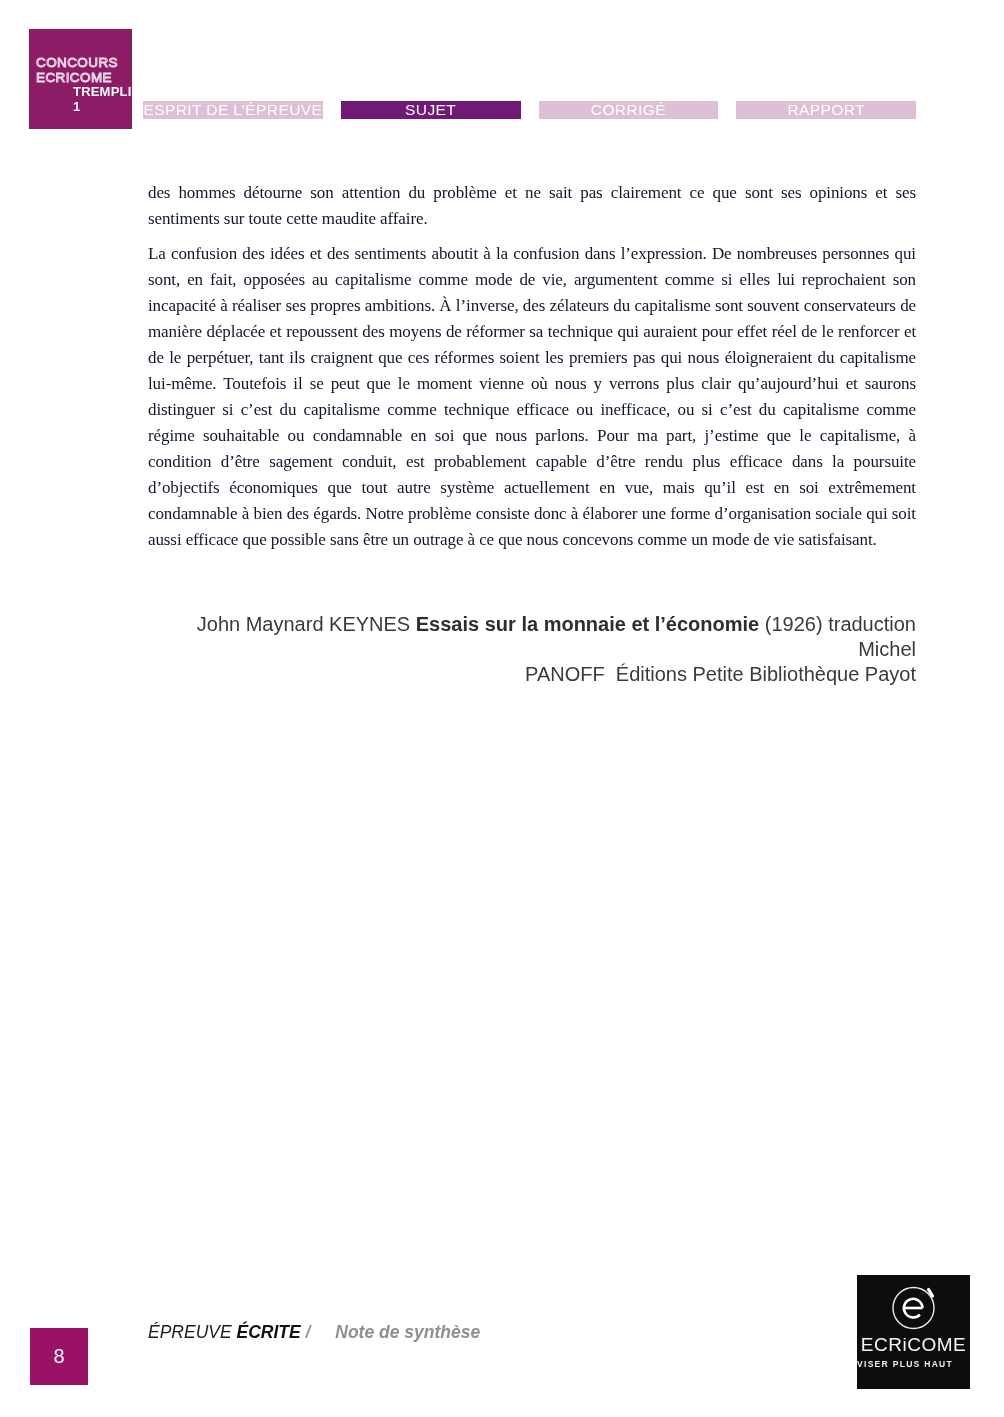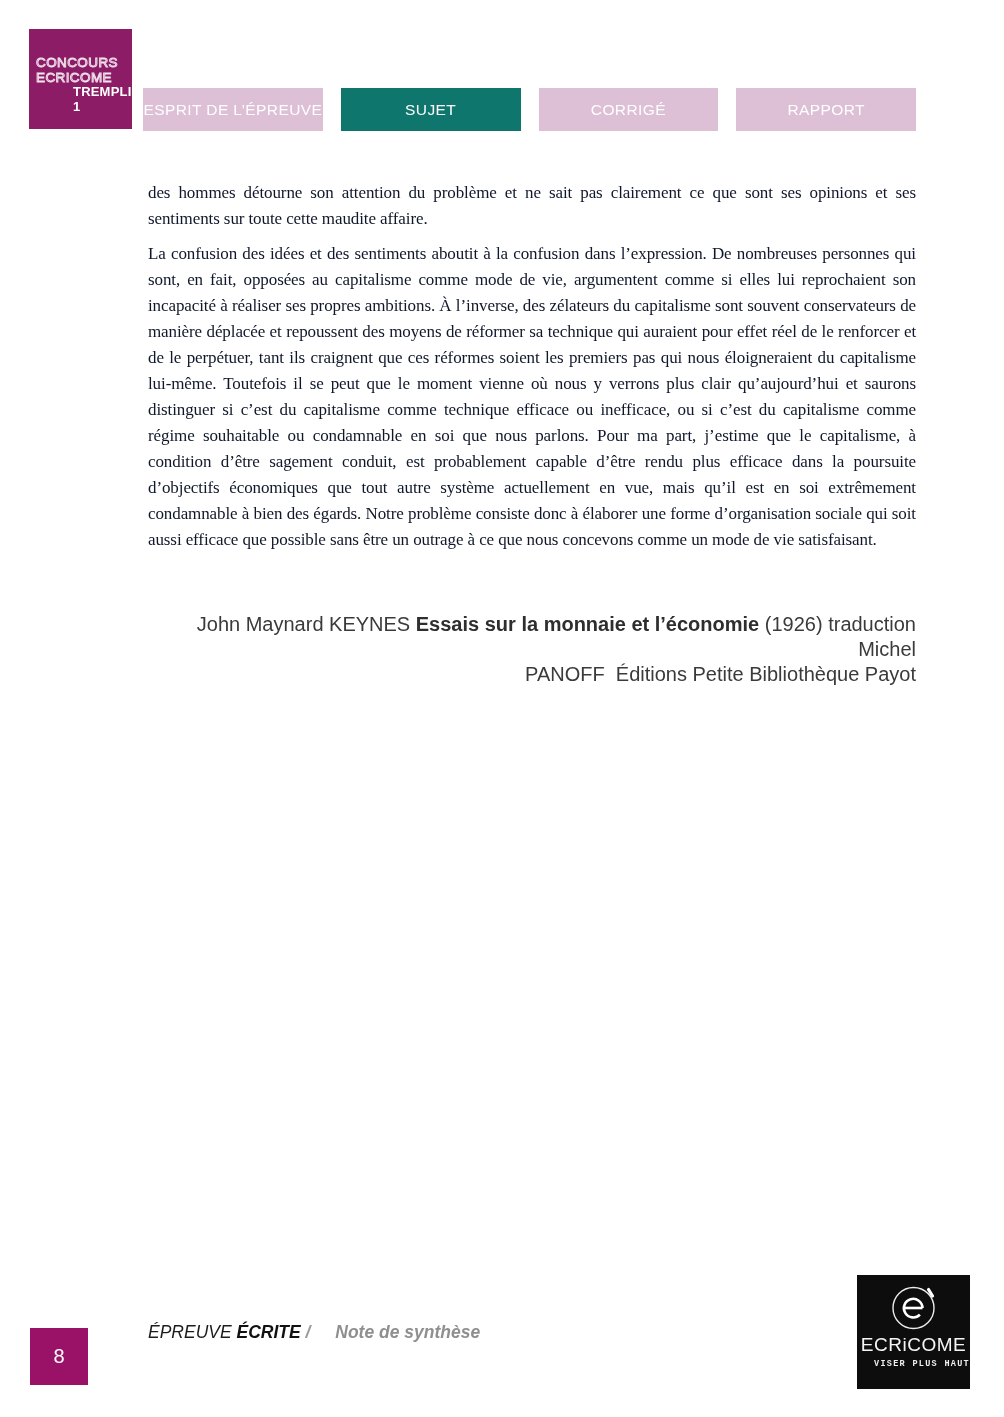--- a/index.html
+++ b/index.html
@@ -15,26 +15,26 @@
   }
   .brand-line { color:#fff; font-size:13.5px; line-height:14.5px; letter-spacing:0.4px; font-weight:bold; }
   .brand-line.outline {
     color:rgba(255,255,255,0.30);
     -webkit-text-stroke:0.9px rgba(255,255,255,0.85);
     font-weight:normal;
   }
   .brand-line.solid { font-size:13px; letter-spacing:0.2px;margin-left:37px; }
 
   
-  .tabs { position:absolute; left:143px; top:88px; width:773px; height:43px; display:flex; gap:18px; }
+  .tabs { position:absolute; left:143px; top:88px; width:773px; height:43px; display:flex; gap:18px;align-items:center; }
   .tab {
     flex:1; background:#ddbfd6; color:#ffffff; display:flex; align-items:center; justify-content:center;
     font-size:15.5px; letter-spacing:0.4px; cursor:pointer; user-select:none;
   }
-  .tab.active { background:#0f766e; }
+  .tab.active { background:#701a75; }
 
   
   .body-text { position:absolute; left:148px; top:180px; width:768px; color:#0f172a; font-size:17px; line-height:26px; letter-spacing:-0.1px;font-family:Liberation Serif, serif; }
   .para { margin:0 0 9px 0; text-align:justify; }
 
   
   .citation { position:absolute; left:148px; top:612px; width:768px; text-align:right; color:#3a3a3a; font-size:20px; line-height:25px; }
   .cit-line { white-space:pre-wrap; }
   .cit-title { font-weight:bold; color:#2e2e2e; }
 
@@ -49,22 +49,22 @@
   .f-sub { font-weight:bold; color:#8f8f8f;margin-left:20px; }
 
   
   .ecricome-logo { position:absolute; left:857px; top:1275px; width:113px; height:114px; background:#0d0d0d; }
   .logo-emblem { position:absolute; left:0; top:3px; width:113px; height:58px; }
   .logo-name {
     position:absolute; left:0; right:0; top:59px; text-align:center;
     color:#f5f5f5; font-size:19px; font-weight:normal; letter-spacing:0.5px; line-height:22px;
   }
   .logo-tagline {
-    position:absolute; left:0; right:0; top:84px; text-align:right;
-    color:#f0f0f0; font-size:8.5px; font-weight:bold; letter-spacing:1.3px;font-family:Liberation Mono, monospace;
+    position:absolute; left:0; right:0; top:84px; text-align:left;
+    color:#f0f0f0; font-size:8.5px; font-weight:bold; letter-spacing:1.3px;
   }
 </style>
 </head>
 <body>
 
 <div class="page">
 
   <div class="brand-box">
     <div class="brand-line outline">CONCOURS</div>
     <div class="brand-line outline">ECRICOME</div>

